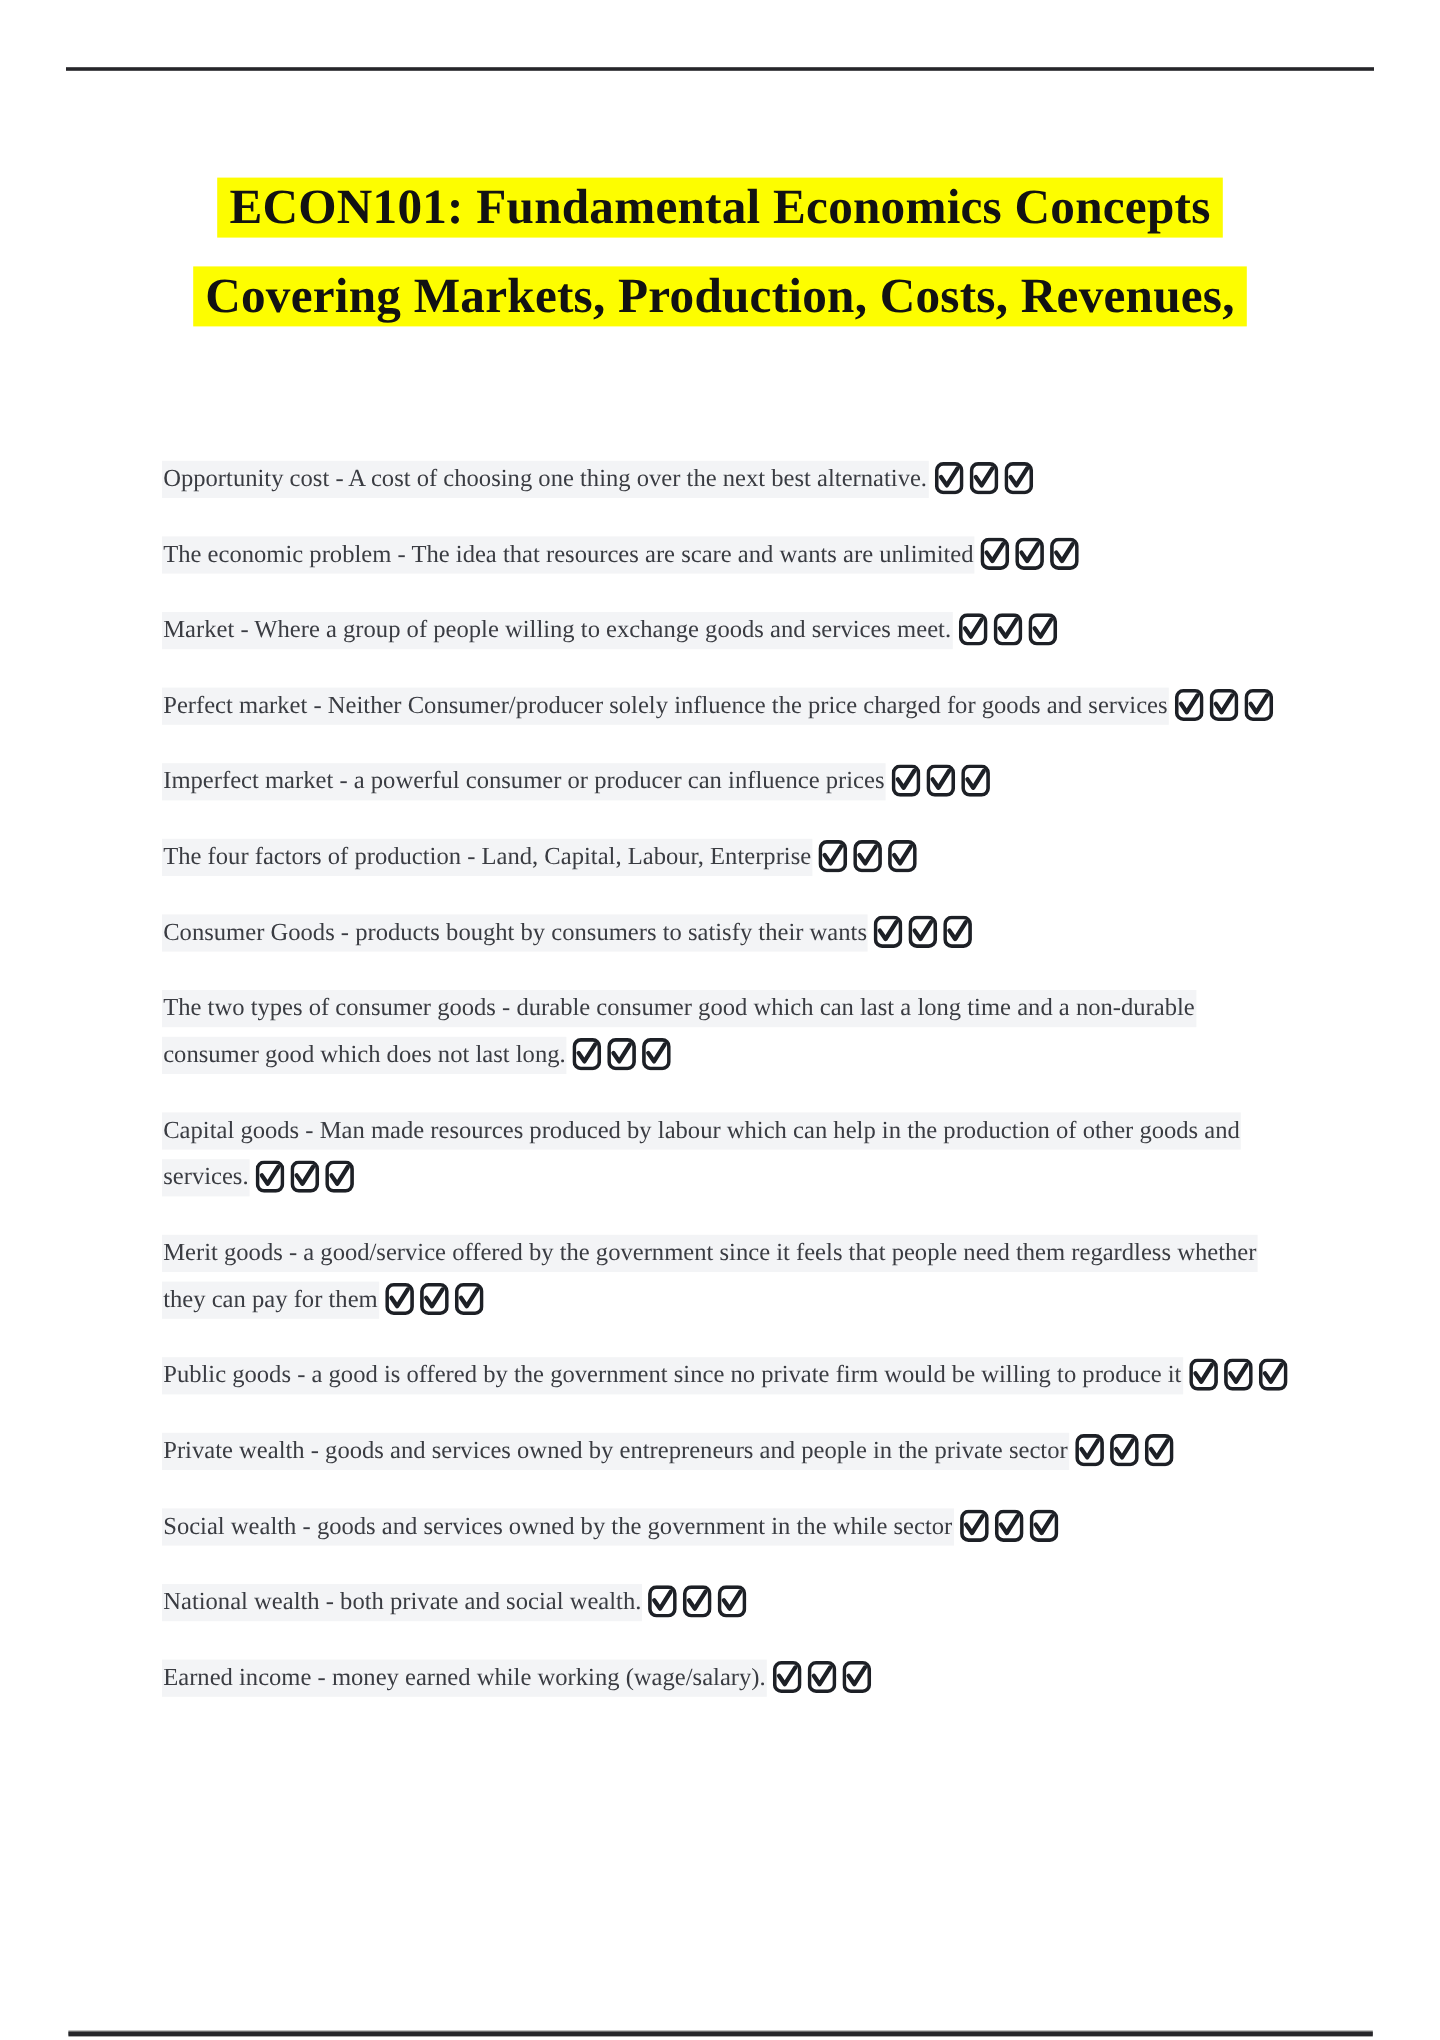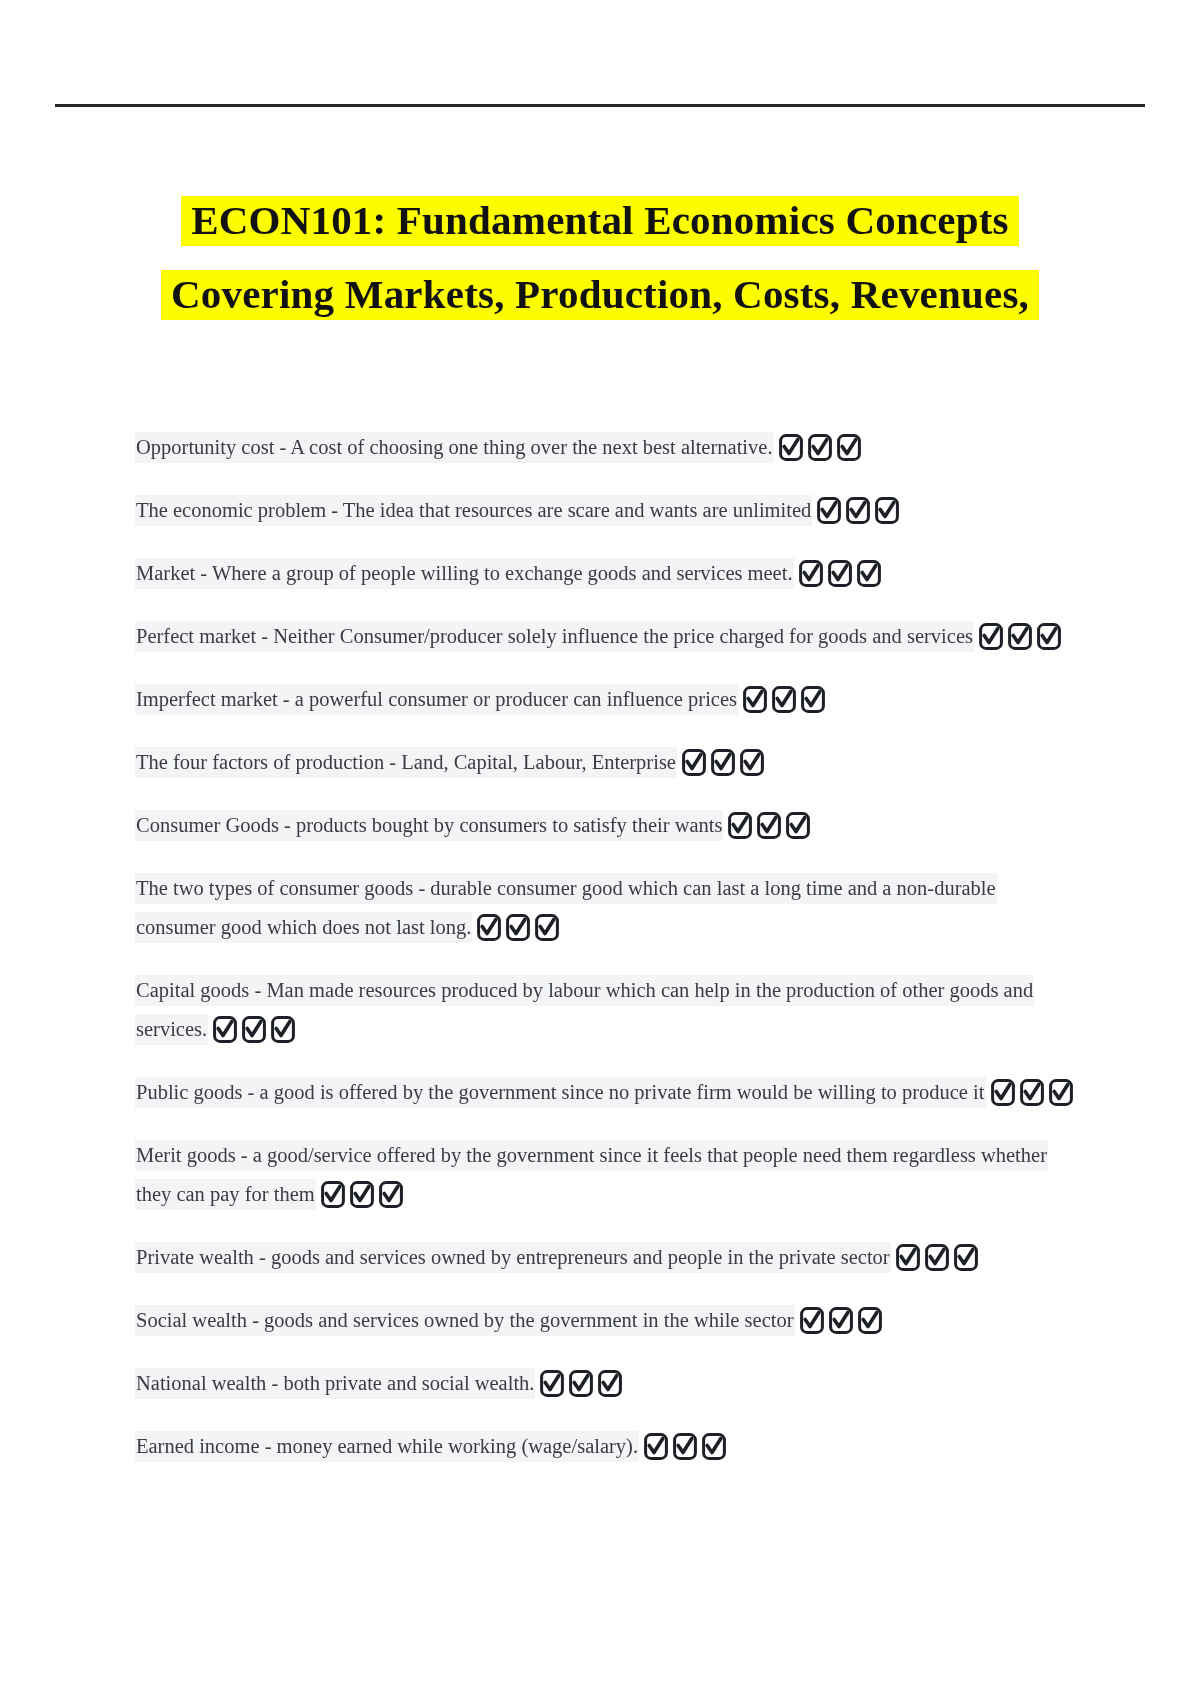--- a/index.html
+++ b/index.html
@@ -11,21 +11,21 @@
     --rule:#26262a;
   }
   html,body{margin:0;padding:0;}
   body{
     width:1200px;height:1700px;
     background:#ffffff;
     font-family:"Liberation Serif","DejaVu Serif",serif;
     overflow:hidden;
     position:relative;
   }
-  .page{position:absolute;inset:0;margin-top:48px;}
+  .page{position:absolute;inset:0;}
   .rule-top{
     position:absolute;left:55px;top:56px;width:1090px;height:3px;
     background:var(--rule);
   }
   .rule-bottom{
     position:absolute;left:57px;top:1693px;width:1087px;height:4px;
     background:var(--rule);
     box-shadow:0 -1px 0 #9a9a9a;
   }
   .title-block{
@@ -185,42 +185,42 @@
               <rect x="1.6" y="1.6" width="20.8" height="23.8" rx="5.5" fill="#ffffff" stroke="var(--checkbox)" stroke-width="3"></rect>
               <path d="M5.2 12.5 L10 19.5 L18.8 5.5" fill="none" stroke="var(--checkbox)" stroke-width="3.6" stroke-linecap="round" stroke-linejoin="round"></path>
             </svg></span><span class="cb"><svg viewBox="0 0 24 27" width="24" height="27">
               <rect x="1.6" y="1.6" width="20.8" height="23.8" rx="5.5" fill="#ffffff" stroke="var(--checkbox)" stroke-width="3"></rect>
               <path d="M5.2 12.5 L10 19.5 L18.8 5.5" fill="none" stroke="var(--checkbox)" stroke-width="3.6" stroke-linecap="round" stroke-linejoin="round"></path>
             </svg></span><span class="cb"><svg viewBox="0 0 24 27" width="24" height="27">
               <rect x="1.6" y="1.6" width="20.8" height="23.8" rx="5.5" fill="#ffffff" stroke="var(--checkbox)" stroke-width="3"></rect>
               <path d="M5.2 12.5 L10 19.5 L18.8 5.5" fill="none" stroke="var(--checkbox)" stroke-width="3.6" stroke-linecap="round" stroke-linejoin="round"></path>
             </svg></span></span></p>
 
+  <p class="entry"><span class="hl">Merit goods - a good/service offered by the government since it feels that people need them regardless whether they can pay for them</span><span class="cbs"><span class="cb"><svg viewBox="0 0 24 27" width="24" height="27">
+              <rect x="1.6" y="1.6" width="20.8" height="23.8" rx="5.5" fill="#ffffff" stroke="var(--checkbox)" stroke-width="3"></rect>
+              <path d="M5.2 12.5 L10 19.5 L18.8 5.5" fill="none" stroke="var(--checkbox)" stroke-width="3.6" stroke-linecap="round" stroke-linejoin="round"></path>
+            </svg></span><span class="cb"><svg viewBox="0 0 24 27" width="24" height="27">
+              <rect x="1.6" y="1.6" width="20.8" height="23.8" rx="5.5" fill="#ffffff" stroke="var(--checkbox)" stroke-width="3"></rect>
+              <path d="M5.2 12.5 L10 19.5 L18.8 5.5" fill="none" stroke="var(--checkbox)" stroke-width="3.6" stroke-linecap="round" stroke-linejoin="round"></path>
+            </svg></span><span class="cb"><svg viewBox="0 0 24 27" width="24" height="27">
+              <rect x="1.6" y="1.6" width="20.8" height="23.8" rx="5.5" fill="#ffffff" stroke="var(--checkbox)" stroke-width="3"></rect>
+              <path d="M5.2 12.5 L10 19.5 L18.8 5.5" fill="none" stroke="var(--checkbox)" stroke-width="3.6" stroke-linecap="round" stroke-linejoin="round"></path>
+            </svg></span></span></p>
+
   <p class="entry"><span class="hl">Public goods - a good is offered by the government since no private firm would be willing to produce it</span><span class="cbs"><span class="cb"><svg viewBox="0 0 24 27" width="24" height="27">
               <rect x="1.6" y="1.6" width="20.8" height="23.8" rx="5.5" fill="#ffffff" stroke="var(--checkbox)" stroke-width="3"></rect>
               <path d="M5.2 12.5 L10 19.5 L18.8 5.5" fill="none" stroke="var(--checkbox)" stroke-width="3.6" stroke-linecap="round" stroke-linejoin="round"></path>
             </svg></span><span class="cb"><svg viewBox="0 0 24 27" width="24" height="27">
               <rect x="1.6" y="1.6" width="20.8" height="23.8" rx="5.5" fill="#ffffff" stroke="var(--checkbox)" stroke-width="3"></rect>
               <path d="M5.2 12.5 L10 19.5 L18.8 5.5" fill="none" stroke="var(--checkbox)" stroke-width="3.6" stroke-linecap="round" stroke-linejoin="round"></path>
             </svg></span><span class="cb"><svg viewBox="0 0 24 27" width="24" height="27">
               <rect x="1.6" y="1.6" width="20.8" height="23.8" rx="5.5" fill="#ffffff" stroke="var(--checkbox)" stroke-width="3"></rect>
               <path d="M5.2 12.5 L10 19.5 L18.8 5.5" fill="none" stroke="var(--checkbox)" stroke-width="3.6" stroke-linecap="round" stroke-linejoin="round"></path>
             </svg></span></span></p>
 
-  <p class="entry"><span class="hl">Merit goods - a good/service offered by the government since it feels that people need them regardless whether they can pay for them</span><span class="cbs"><span class="cb"><svg viewBox="0 0 24 27" width="24" height="27">
-              <rect x="1.6" y="1.6" width="20.8" height="23.8" rx="5.5" fill="#ffffff" stroke="var(--checkbox)" stroke-width="3"></rect>
-              <path d="M5.2 12.5 L10 19.5 L18.8 5.5" fill="none" stroke="var(--checkbox)" stroke-width="3.6" stroke-linecap="round" stroke-linejoin="round"></path>
-            </svg></span><span class="cb"><svg viewBox="0 0 24 27" width="24" height="27">
-              <rect x="1.6" y="1.6" width="20.8" height="23.8" rx="5.5" fill="#ffffff" stroke="var(--checkbox)" stroke-width="3"></rect>
-              <path d="M5.2 12.5 L10 19.5 L18.8 5.5" fill="none" stroke="var(--checkbox)" stroke-width="3.6" stroke-linecap="round" stroke-linejoin="round"></path>
-            </svg></span><span class="cb"><svg viewBox="0 0 24 27" width="24" height="27">
-              <rect x="1.6" y="1.6" width="20.8" height="23.8" rx="5.5" fill="#ffffff" stroke="var(--checkbox)" stroke-width="3"></rect>
-              <path d="M5.2 12.5 L10 19.5 L18.8 5.5" fill="none" stroke="var(--checkbox)" stroke-width="3.6" stroke-linecap="round" stroke-linejoin="round"></path>
-            </svg></span></span></p>
-
   <p class="entry"><span class="hl">Private wealth - goods and services owned by entrepreneurs and people in the private sector</span><span class="cbs"><span class="cb"><svg viewBox="0 0 24 27" width="24" height="27">
               <rect x="1.6" y="1.6" width="20.8" height="23.8" rx="5.5" fill="#ffffff" stroke="var(--checkbox)" stroke-width="3"></rect>
               <path d="M5.2 12.5 L10 19.5 L18.8 5.5" fill="none" stroke="var(--checkbox)" stroke-width="3.6" stroke-linecap="round" stroke-linejoin="round"></path>
             </svg></span><span class="cb"><svg viewBox="0 0 24 27" width="24" height="27">
               <rect x="1.6" y="1.6" width="20.8" height="23.8" rx="5.5" fill="#ffffff" stroke="var(--checkbox)" stroke-width="3"></rect>
               <path d="M5.2 12.5 L10 19.5 L18.8 5.5" fill="none" stroke="var(--checkbox)" stroke-width="3.6" stroke-linecap="round" stroke-linejoin="round"></path>
             </svg></span><span class="cb"><svg viewBox="0 0 24 27" width="24" height="27">
               <rect x="1.6" y="1.6" width="20.8" height="23.8" rx="5.5" fill="#ffffff" stroke="var(--checkbox)" stroke-width="3"></rect>
               <path d="M5.2 12.5 L10 19.5 L18.8 5.5" fill="none" stroke="var(--checkbox)" stroke-width="3.6" stroke-linecap="round" stroke-linejoin="round"></path>
             </svg></span></span></p>

